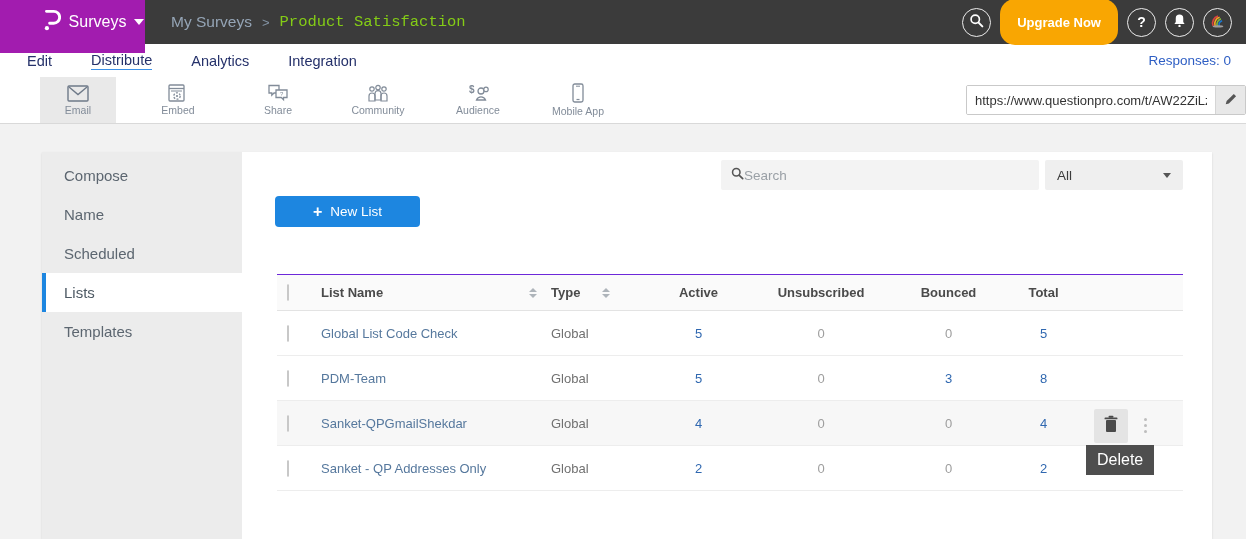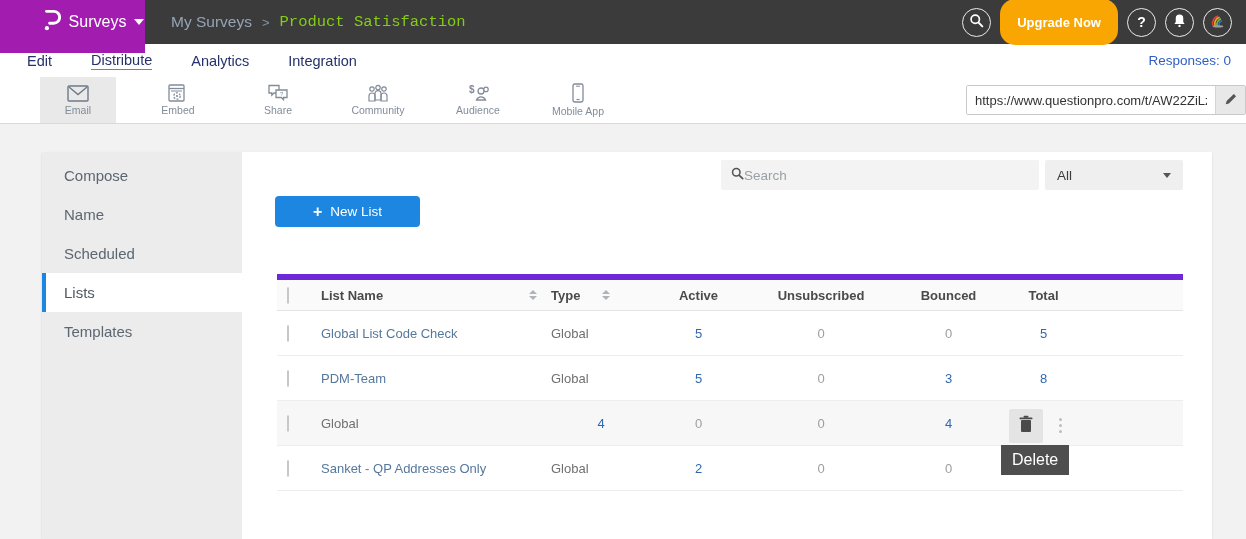--- a/index.html
+++ b/index.html
@@ -76,21 +76,21 @@
   .new-list-btn { margin:6px 0 0 33px; height:31px; width:145px; border:none;
     border-radius:4px; background:#1d86e0; color:#fff; font-size:13.5px;
     display:flex; align-items:center; justify-content:center; gap:8px; cursor:pointer;
     font-family:"Liberation Sans", sans-serif; }
   .new-list-btn .plus { font-size:16px; font-weight:bold; line-height:1; }
 
   
   .table { margin:47px 0 0 35px; width:906px; font-size:13px; }
   .trow { display:grid; grid-template-columns:44px 230px 100px 95px 150px 105px 85px 1fr;
     align-items:center; }
-  .thead { height:37px; background:#fafafa; border-top:6px solid #6d28d9;
+  .thead { height:37px; background:#fafafa; border-top:1px solid #6d28d9;
     border-bottom:1px solid #e3e3e3; color:#4a4a4a; font-weight:bold; }
   .tbody-row { height:45px; border-bottom:1px solid #ededed; background:#fff; }
   .tbody-row.hovered { background:#f7f7f7; }
   .cb { width:17px; height:17px; border:1px solid #c8c8c8; border-radius:2px;
     background:#fff; margin-left:10px; cursor:pointer; }
   .hcell-sortable { display:flex; align-items:center; cursor:pointer; }
   .hname { justify-content:space-between; padding-right:14px; }
   .htype { gap:22px; }
   .sort { display:inline-flex; flex-direction:column; gap:2px; }
   .sort i { display:block; width:0; height:0; border-left:4px solid transparent; border-right:4px solid transparent; }
@@ -346,20 +346,21 @@
             <div class="type-txt">Global</div>
             <div class="c-center n-link">5</div>
             <div class="c-center n-zero">0</div>
             <div class="c-center n-link">3</div>
             <div class="c-center n-link">8</div>
             <div></div>
           </div>
 
           <div class="trow tbody-row hovered">
             <div><span class="cb"></span></div>
+            <div><span class="name-link">Sanket-QPGmailShekdar</span></div>
             <div class="type-txt">Global</div>
             <div class="c-center n-link">4</div>
             <div class="c-center n-zero">0</div>
             <div class="c-center n-zero">0</div>
             <div class="c-center n-link">4</div>
             <div class="actions">
               <button class="trash-btn">
                 <span>
                   <svg width="16" height="18" viewBox="0 0 16 18">
                     <rect x="3" y="5" width="10" height="12" rx="1" fill="#4a4a4a"></rect>

